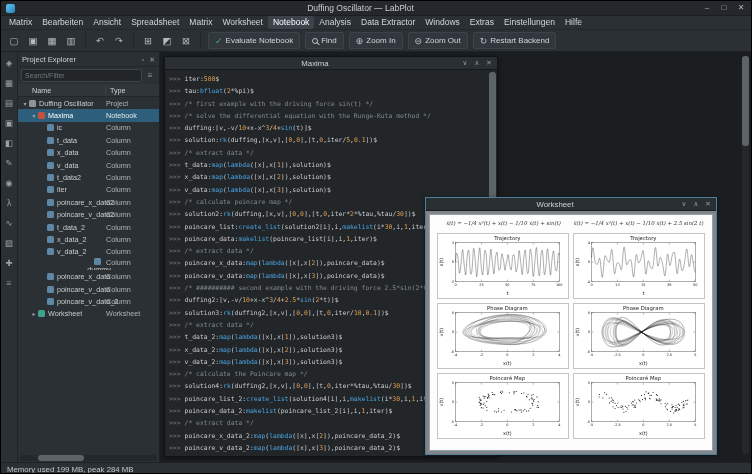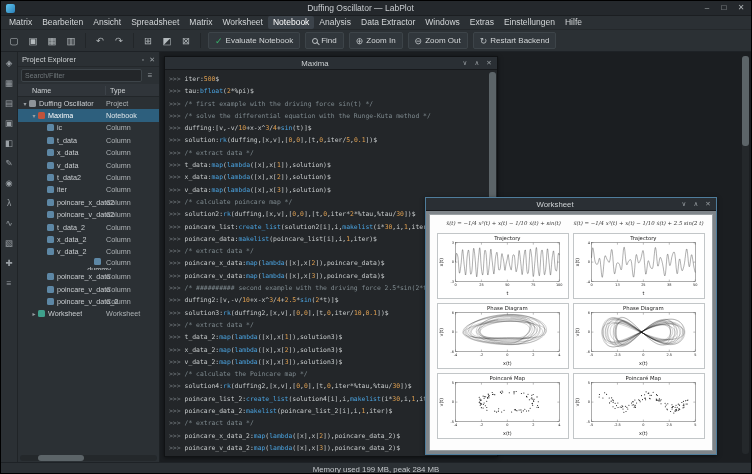--- a/index.html
+++ b/index.html
@@ -89,21 +89,21 @@
   .worksheet{left:265px;top:145px;width:292px;height:258px;border:1px solid #4f7d9c;z-index:5}
   .ws-body{position:absolute;top:13px;left:0;right:0;bottom:0;background:#7f858a;padding:3px}
   .ws-page{width:100%;height:100%;background:#fdfdfd;border:1px solid #9aa0a3;padding:5px 6px}
   .captions{display:flex;height:11px}
   .cap{flex:1;text-align:center;font-family:"DejaVu Serif",serif;font-style:italic;font-size:5.4px;color:#333;white-space:nowrap;overflow:hidden}
   .plot-grid{display:grid;grid-template-columns:132px 132px;grid-auto-rows:66px;gap:4px;justify-content:center;margin-top:2px}
   .plot-cell{background:#fff;border:1px solid #c2c6c8}
   .plot-cell svg{display:block;width:100%;height:100%}
 
   
-  .statusbar{height:13px;background:#2b3034;border-top:1px solid #1e2226;display:flex;align-items:center;justify-content:center;padding:0 6px}
+  .statusbar{height:13px;background:#2b3034;border-top:1px solid #1e2226;display:flex;align-items:center;justify-content:flex-start;padding:0 6px}
   .status-text{font-size:7.8px;color:#c4c8cb}
 </style>
 </head>
 <body>
 
 <div class="window">
 
   <div class="titlebar">
     <span class="app-icon"></span>
     <span class="tb-title">Duffing Oscillator — LabPlot</span>

